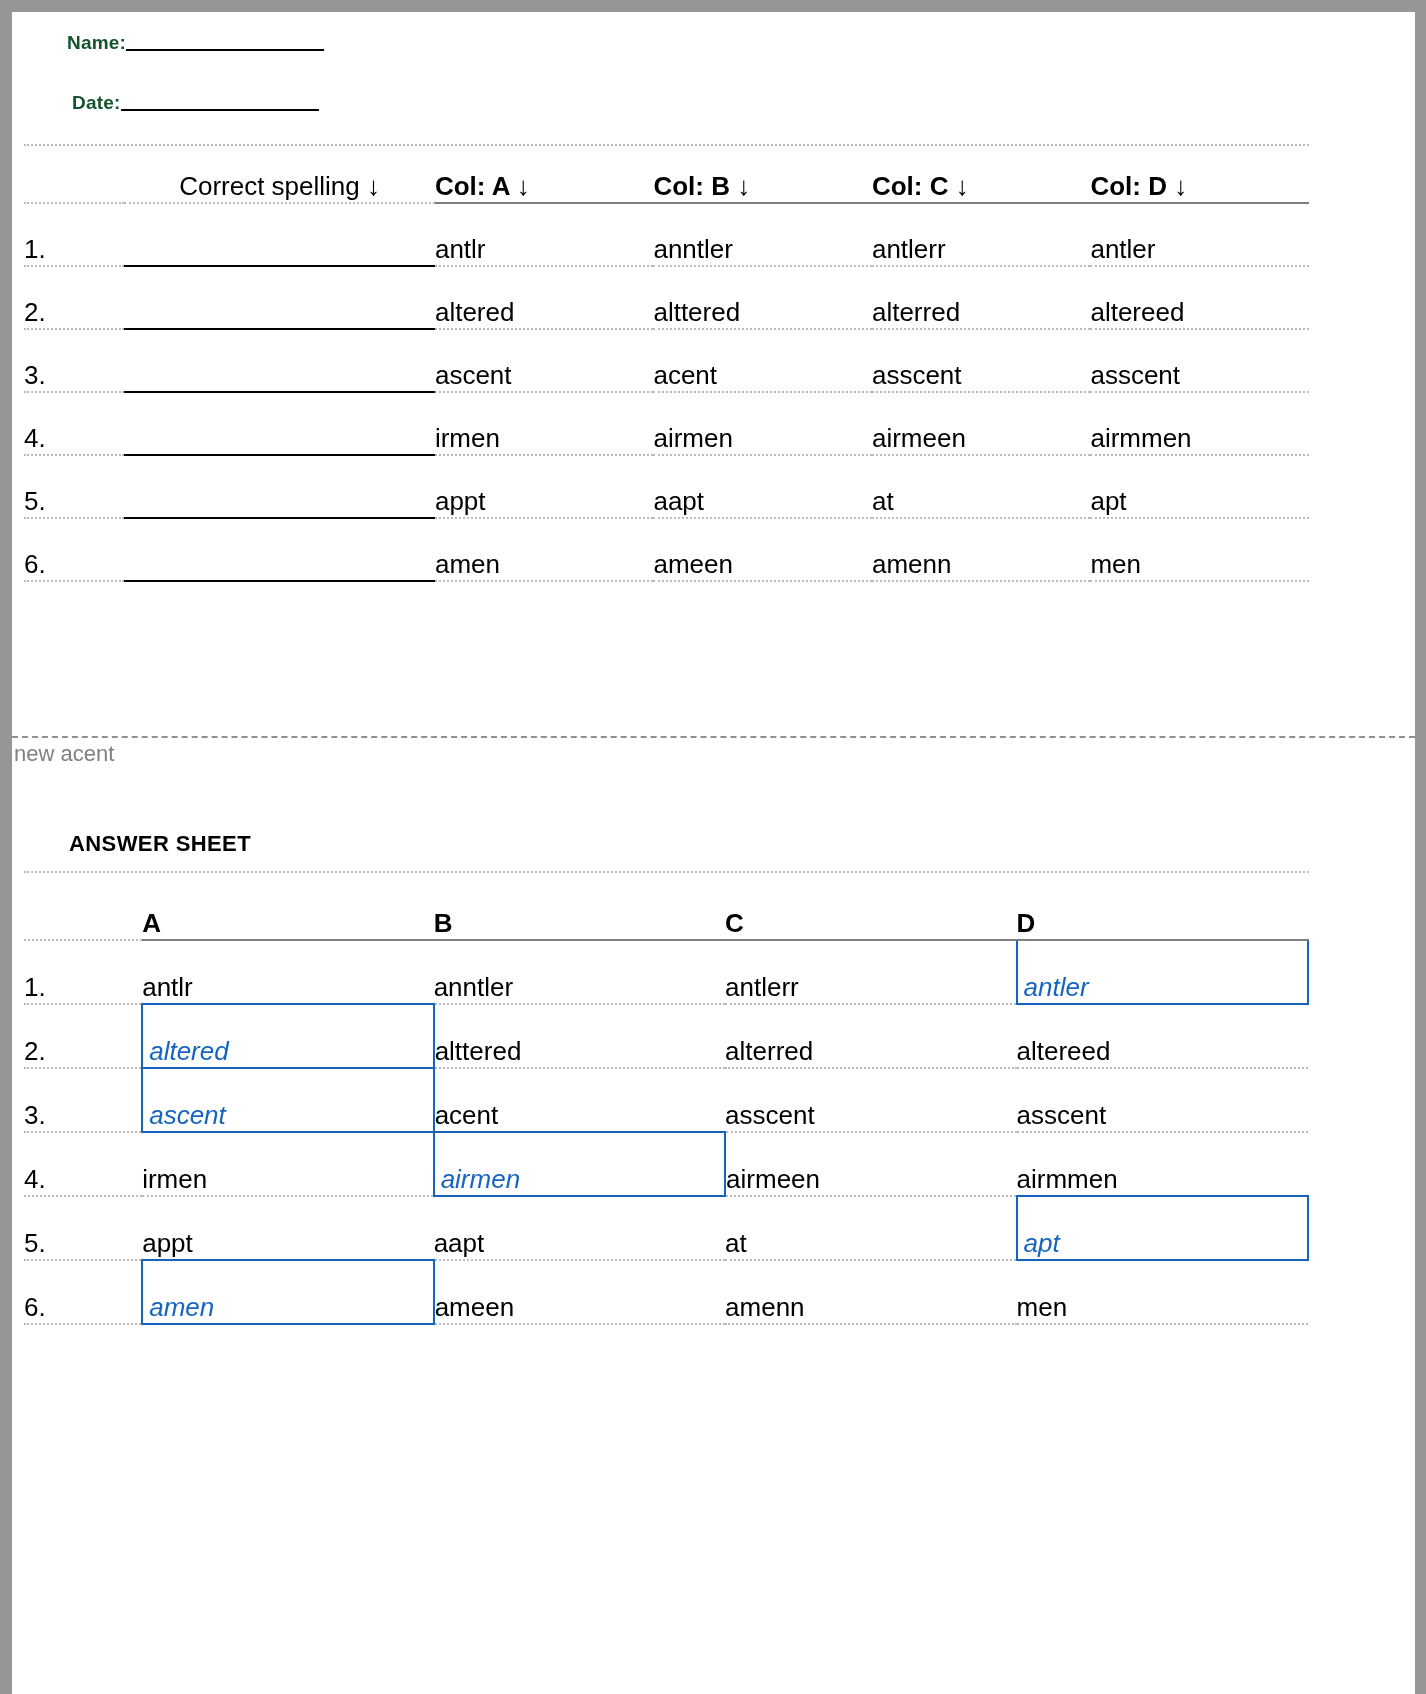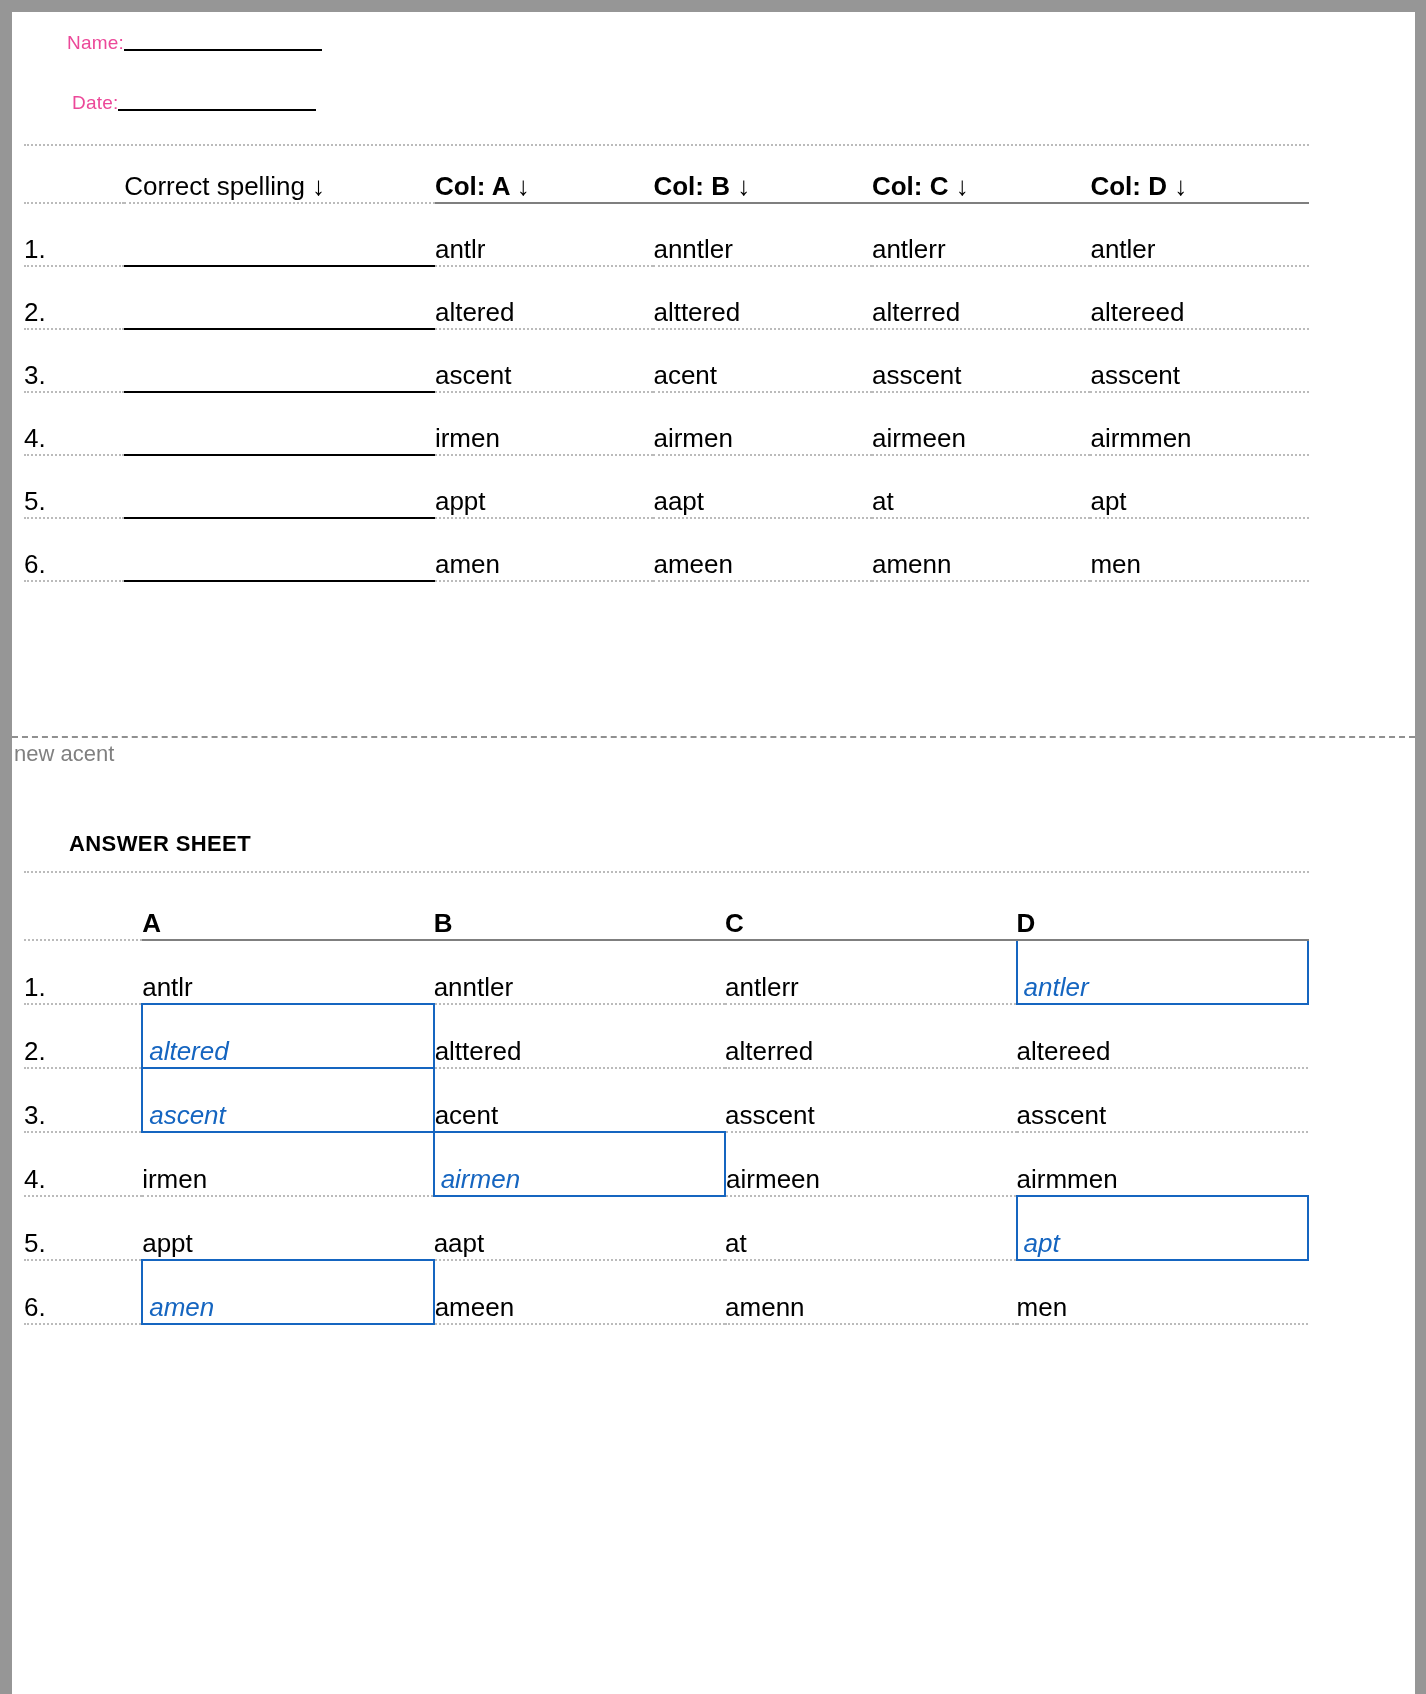--- a/index.html
+++ b/index.html
@@ -26,22 +26,22 @@
   .inner {
     position: relative;
     width: 1285px;
     margin-left: 12px;
   }
 
   
   .meta-block { padding-top: 20px; }
   .meta-line {
     font-size: 19px;
-    font-weight: normal;
-    color: #ec4899;
+    font-weight: bold;
+    color: #14532d;
     letter-spacing: .2px;
     white-space: nowrap;
   }
   .meta-name { margin-left: 43px; margin-bottom: 38px; }
   .meta-date { margin-left: 48px; }
   .meta-rule {
     display: inline-block;
     border-bottom: 2.5px solid #000;
     vertical-align: -2px;
   }
@@ -66,21 +66,21 @@
     height: 56px;
     text-align: left;
     font-weight: normal;
     font-size: 26px;
     color: #000;
     padding-bottom: 4px;
   }
   .hdr-cell.bold { font-weight: bold; }
   .hdr-pad { padding-left: 8px; }
   .hdr-underline-solid { border-bottom: 2.5px solid #7f7f7f; margin-left: 32px; }
-  .hdr-underline-dotted { border-bottom: 2px dotted #bbbbbb; }
+  .hdr-underline-dotted { border-bottom: 2px dotted #bbbbbb; text-align: center; }
 
   .row-cell {
     height: 61px;
     font-size: 26px;
     color: #000;
     padding-bottom: 4px;
     padding-left: 8px;
     border-bottom: 2px dotted #bbbbbb;
     white-space: nowrap;
   }

